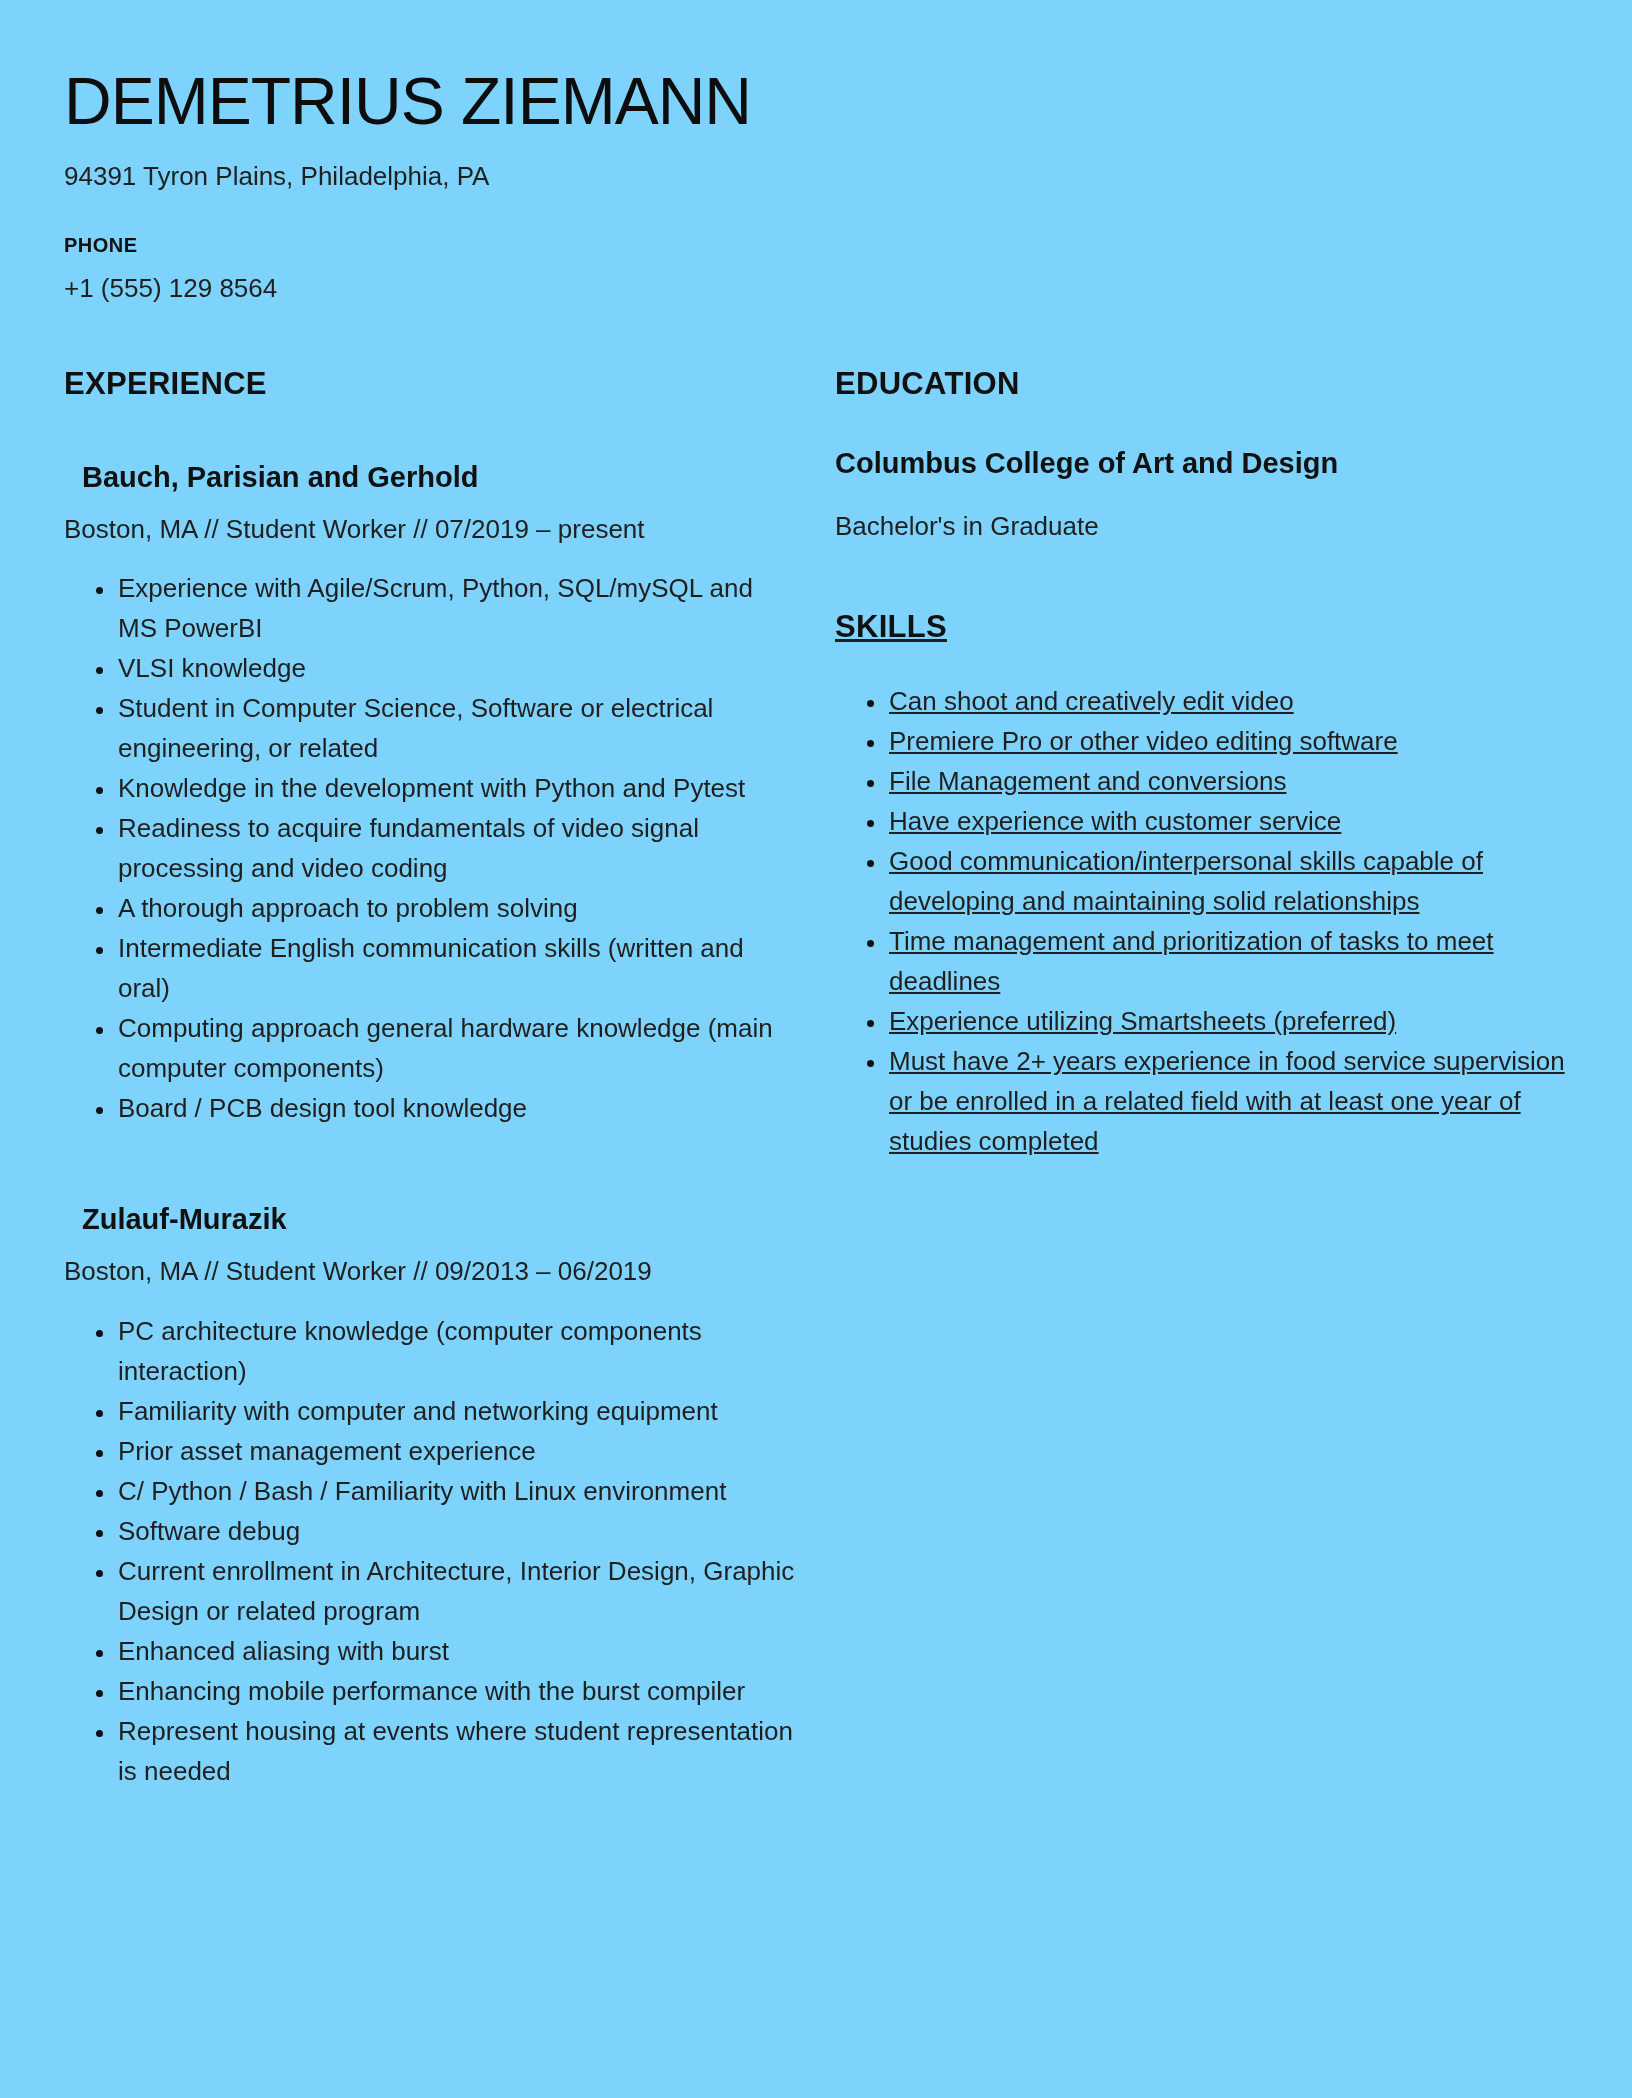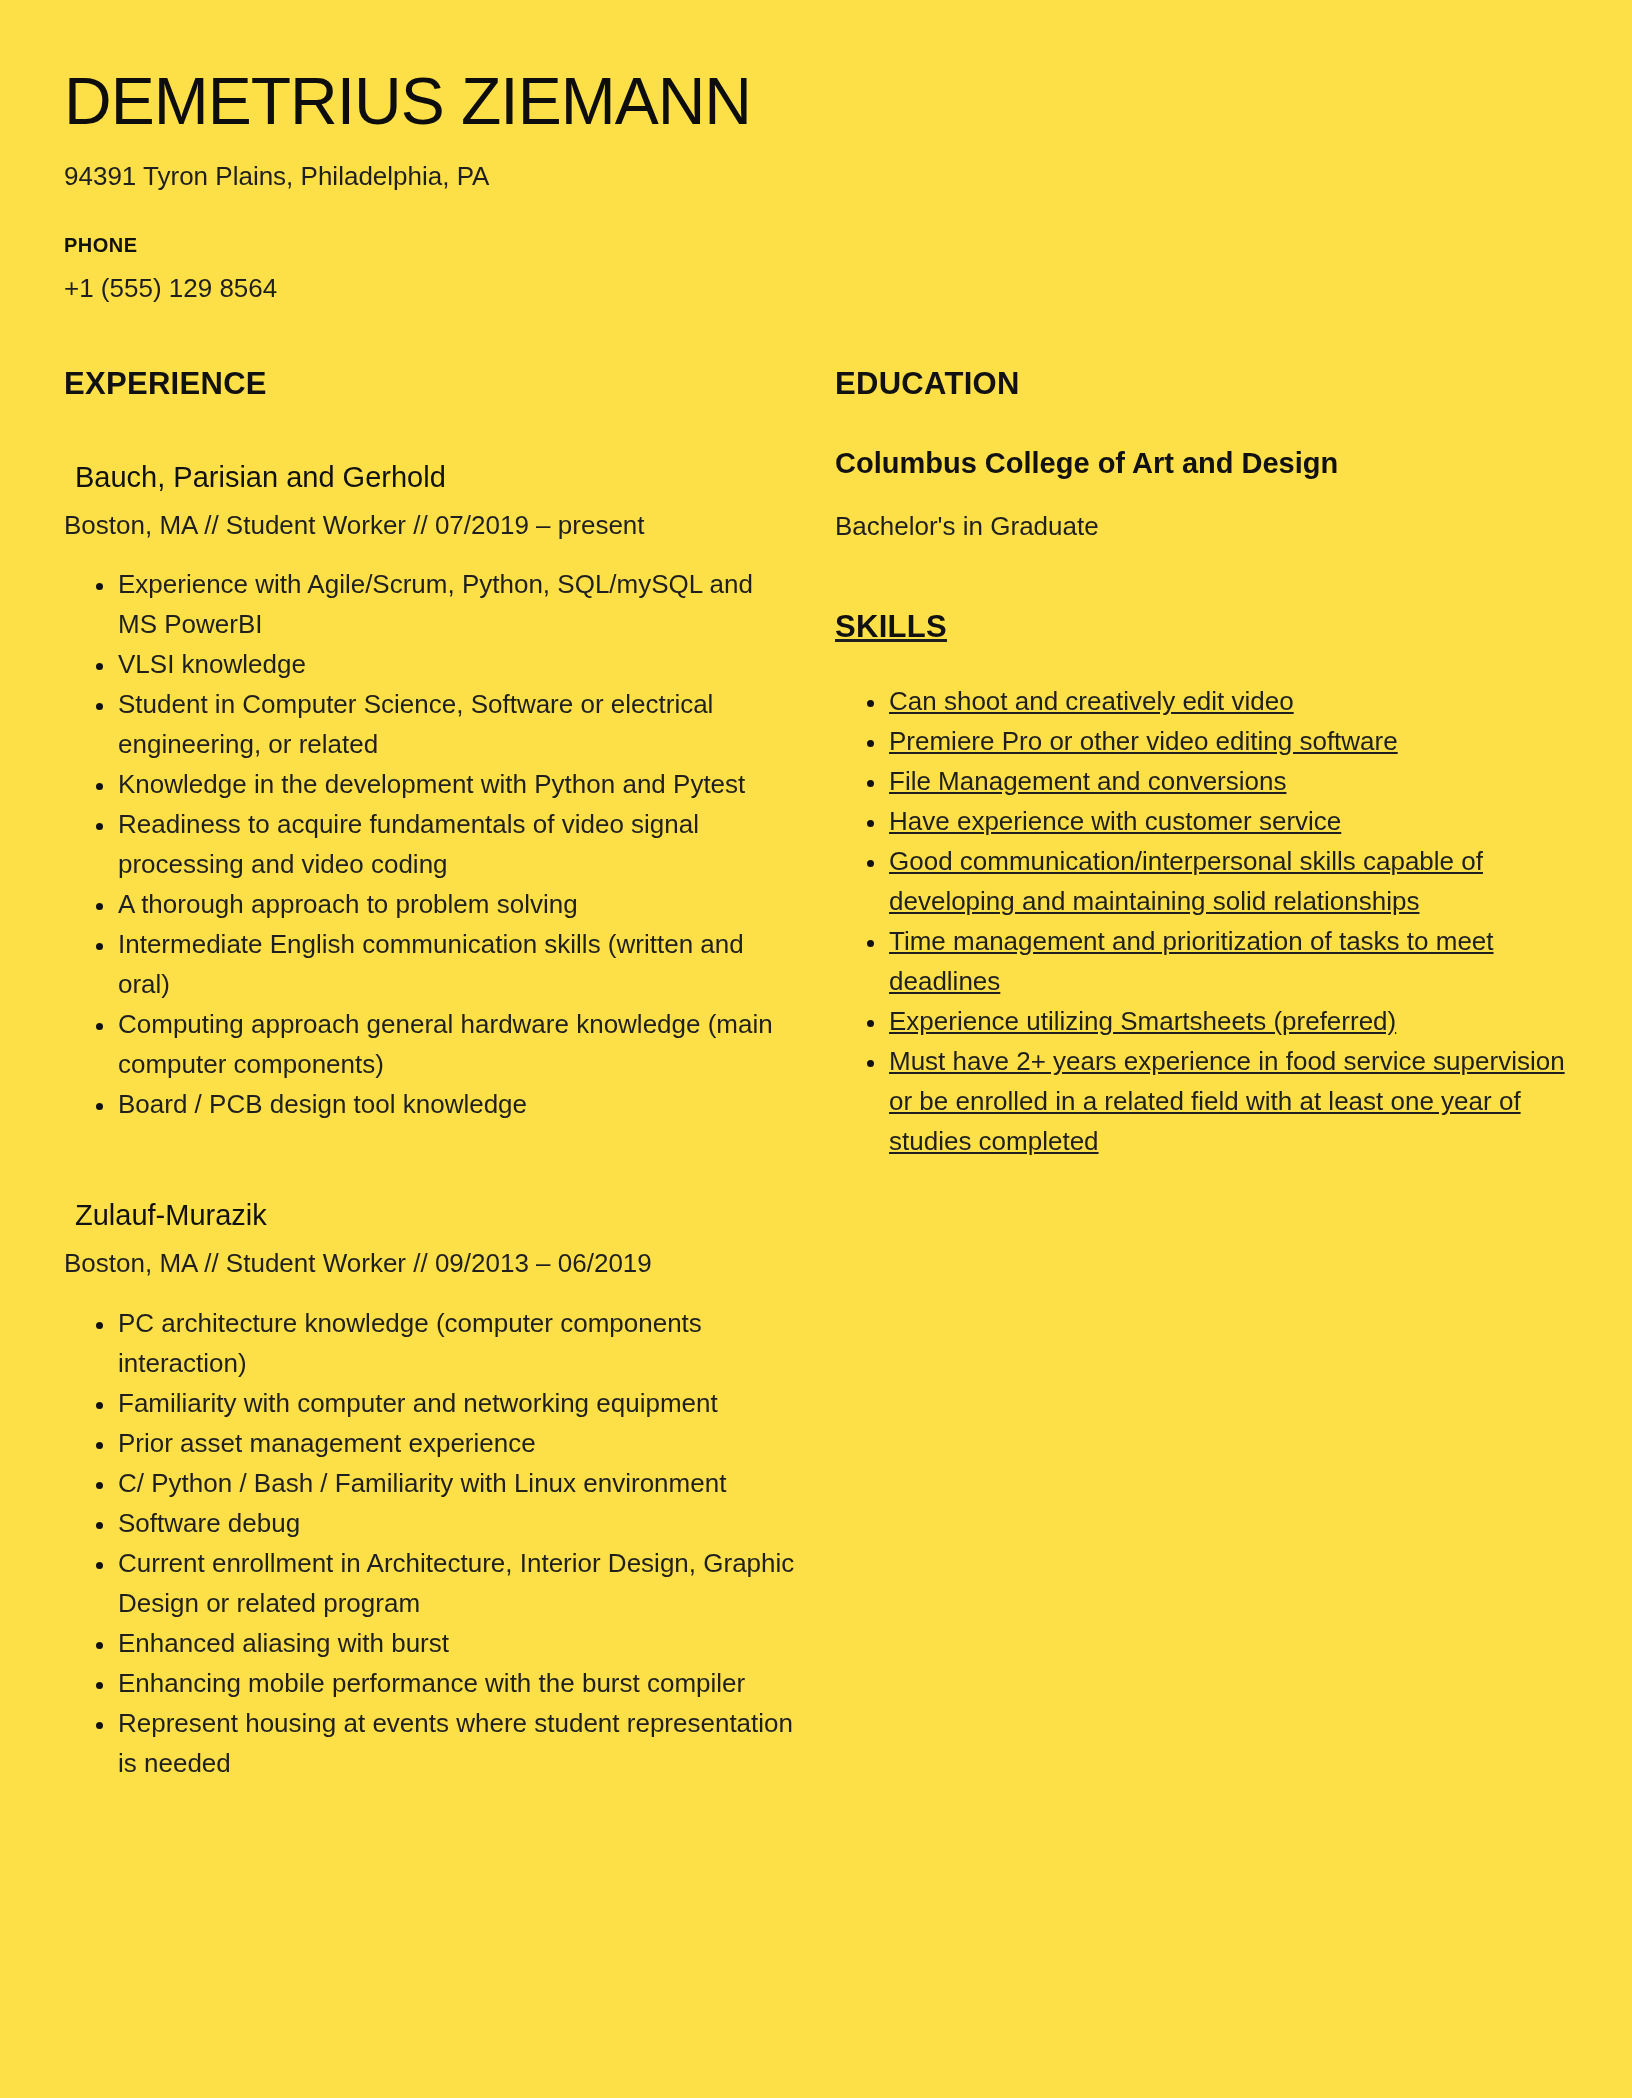--- a/index.html
+++ b/index.html
@@ -11,21 +11,21 @@
     overflow: hidden;
     font-family: "Liberation Sans", sans-serif;
     color: #1f1f1f;
     -webkit-font-smoothing: antialiased;
   }
   .page {
     box-sizing: border-box;
     width: 1632px;
     height: 2098px;
     padding: 62px 64px 0 64px;
-    background: #fde047;
+    background: #7dd3fc;
   }
   
   .name {
     font-size: 66px;
     font-weight: 400;
     letter-spacing: -1px;
     line-height: 1.0;
     color: #0d0d0d;
     margin: 6px 0 0 0;
     font-stretch: semi-condensed;
@@ -62,23 +62,23 @@
     letter-spacing: 0.3px;
     color: #111111;
     margin: 0;
     line-height: 1.15;
     font-stretch: semi-condensed;
   }
   .job { margin-top: 58px; }
   .job + .job { margin-top: 74px; }
   .job-company {
     font-size: 29px;
-    font-weight: 400;
+    font-weight: 700;
     color: #111111;
-    margin: 11px;
+    margin: 18px;
     line-height: 1.2;
   }
   .job-meta {
     font-size: 26px;
     color: #1f1f1f;
     margin-top: 14px;
     line-height: 1.3;
   }
   ul.bullets {
     margin: 22px 0 0 0;

